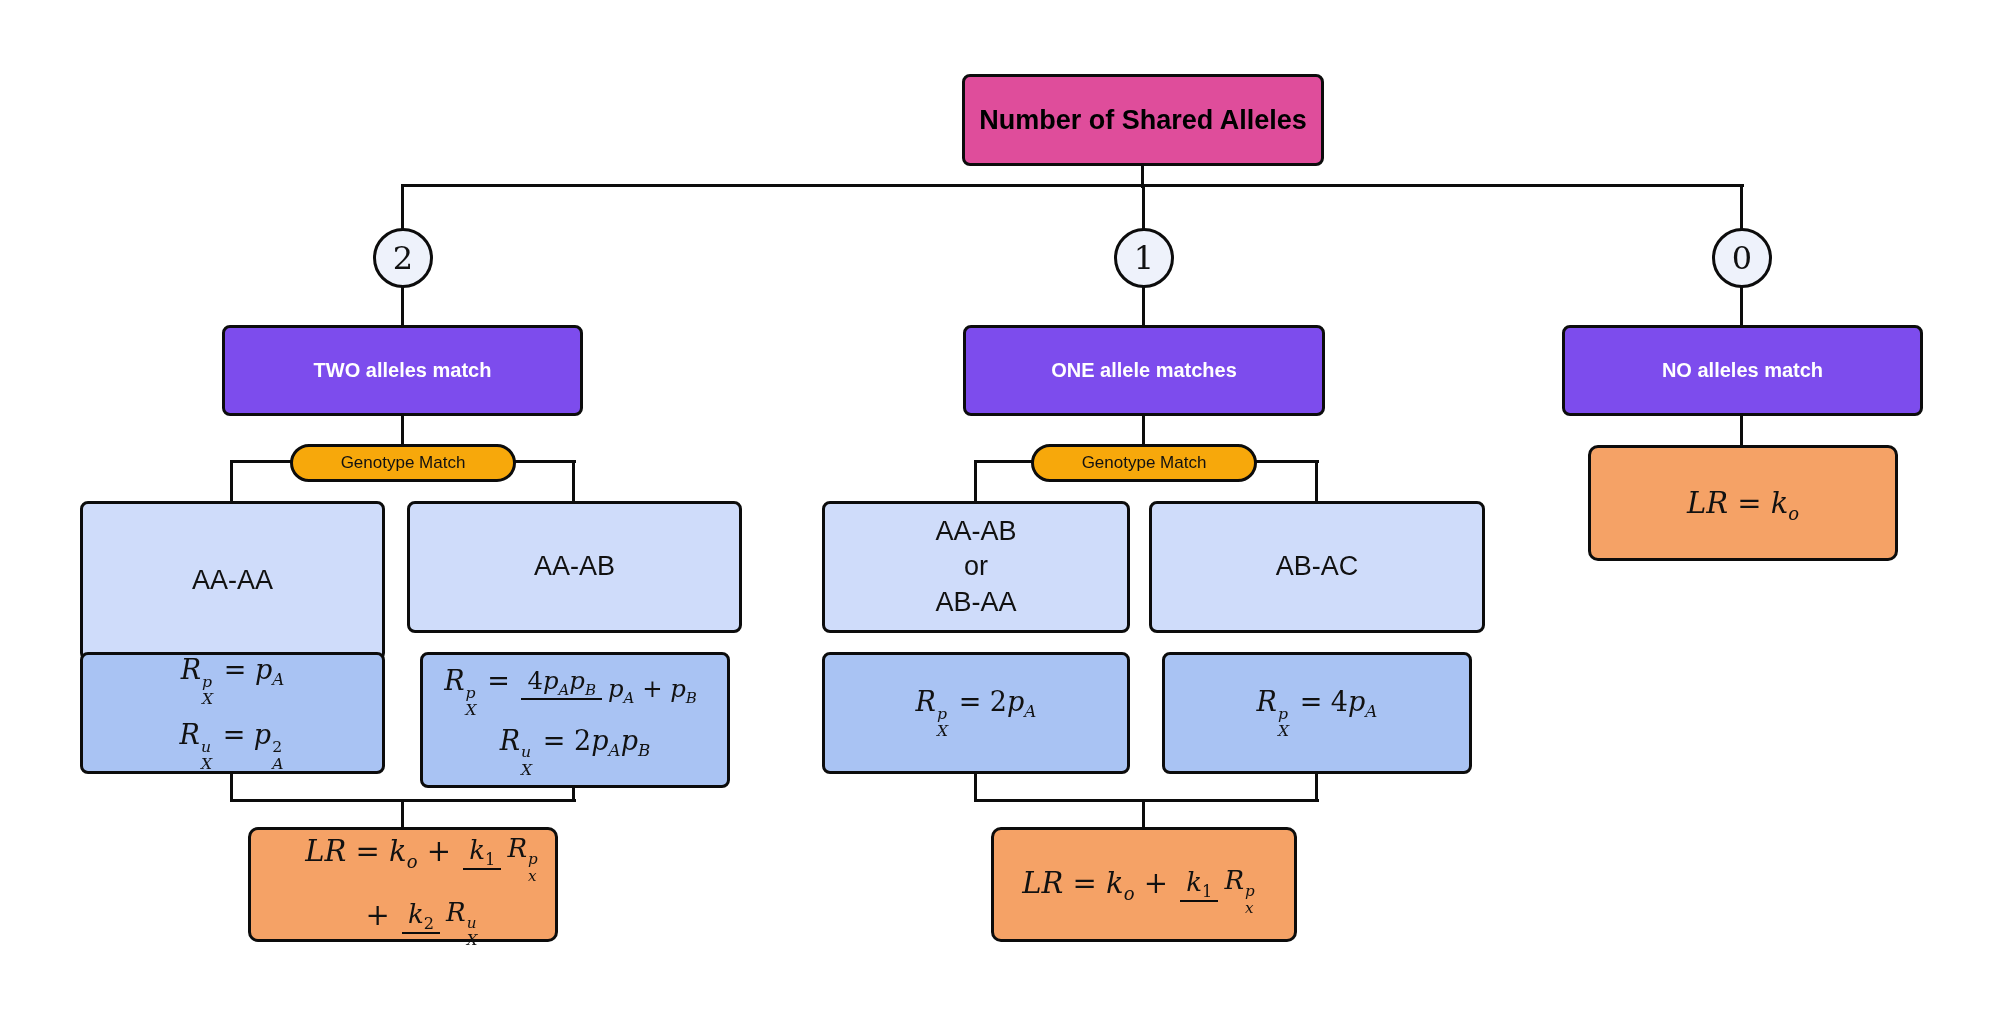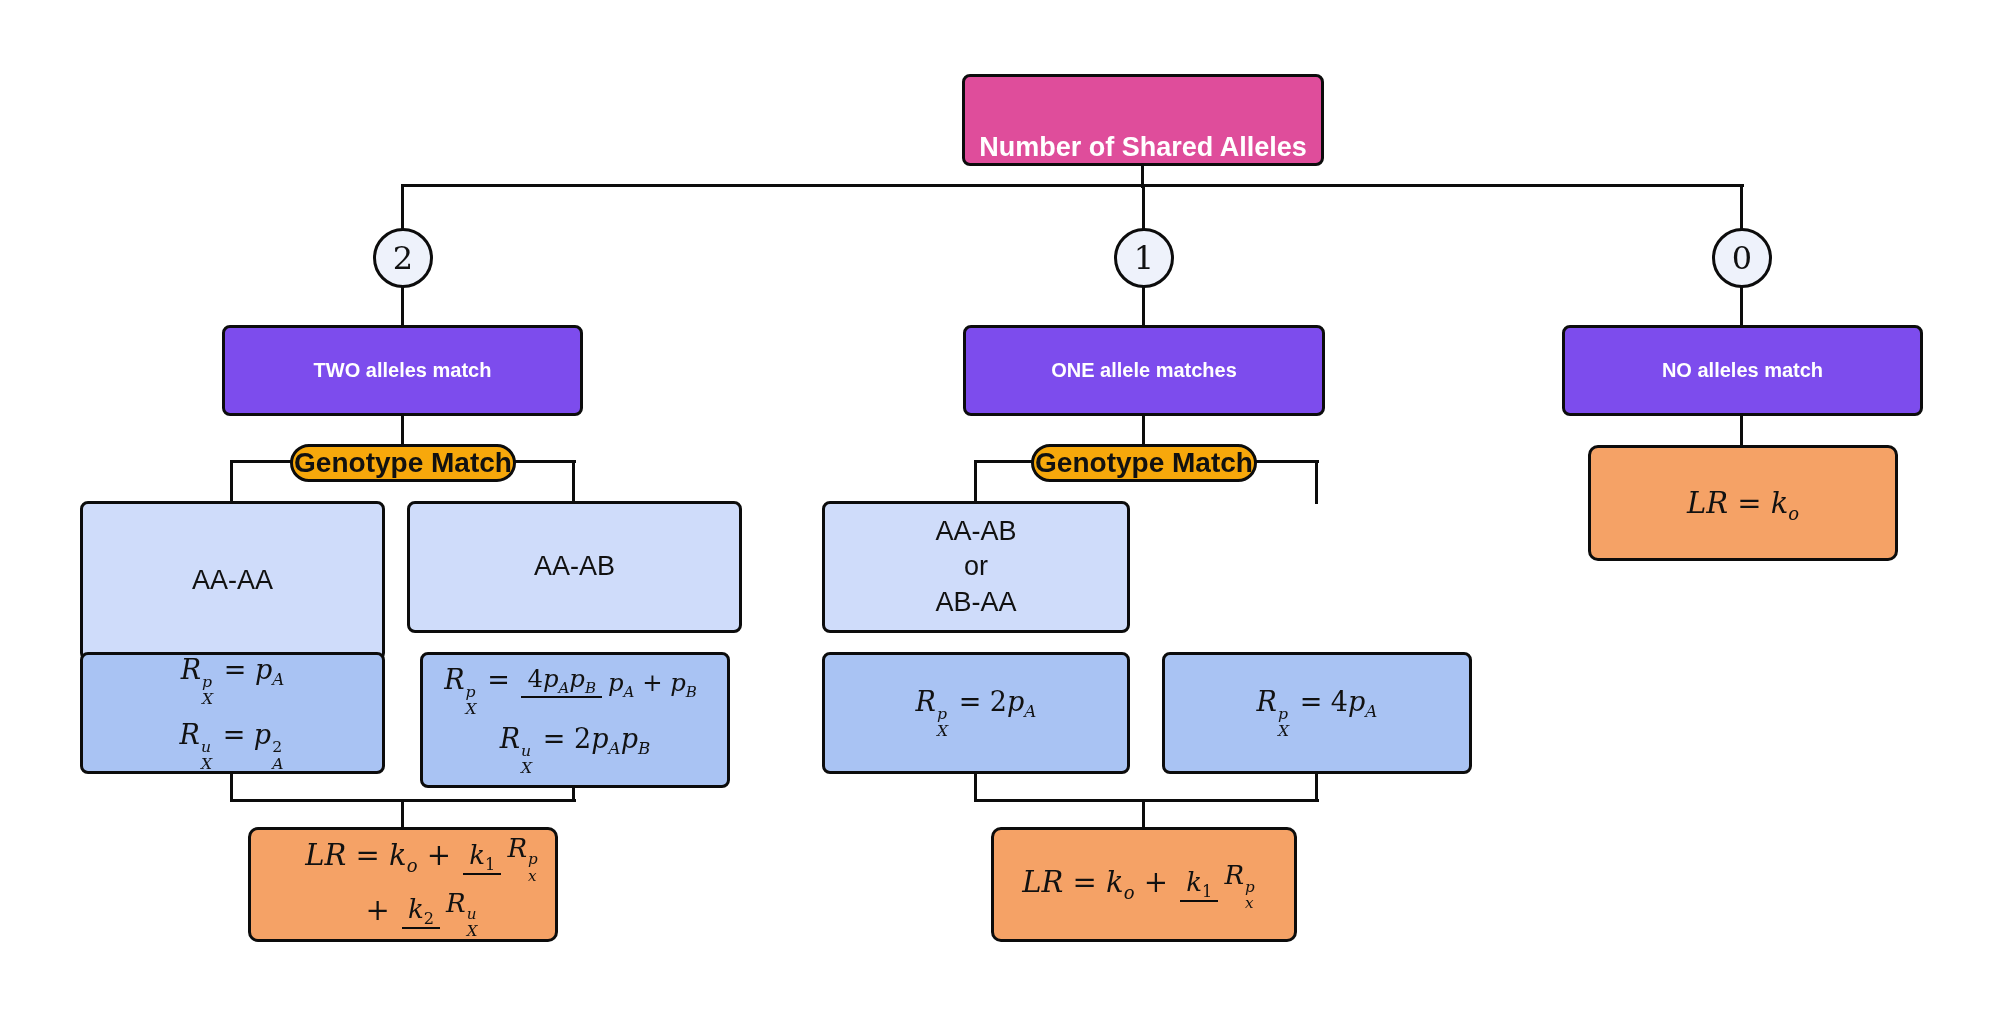--- a/index.html
+++ b/index.html
@@ -1,31 +1,31 @@
 <!DOCTYPE html>
 <html style="--root: #df4d9b; --match: #7d4ced; --pill: #f7a80b; --genotype: #cfdcfa; --formula: #a9c3f3; --result: #f5a266; --circle: #eef2fb; --line: #0c0c0c;"><head>
 <meta charset="utf-8">
 <style>
   html,body{margin:0;padding:0;background:#fff;}
   #canvas{position:relative;width:2000px;height:1019px;background:#fff;
           font-family:"Liberation Sans",sans-serif;color:#111;overflow:hidden;}
   .ln{position:absolute;background:var(--line,#0c0c0c);}
   .node{position:absolute;box-sizing:border-box;border:3px solid var(--line,#0c0c0c);
         display:flex;align-items:center;justify-content:center;text-align:center;}
-  .root-node{background:var(--root,#df4d9b);border-radius:8px;color:#ffffff;font-weight:700;font-size:27px;align-items:flex-end;}
+  .root-node{background:var(--root,#df4d9b);border-radius:8px;color:#000000;font-weight:700;font-size:27px;}
   .match-node{background:var(--match,#7d4ced);border-radius:8px;color:#fff;font-weight:700;font-size:20px;}
   .count-circle{background:var(--circle,#eef2fb);border-radius:50%;font-family:"DejaVu Serif",serif;font-size:32px;}
-  .pill{background:var(--pill,#f7a80b);border-radius:22px;font-size:28px;font-weight:bold;}
+  .pill{background:var(--pill,#f7a80b);border-radius:22px;font-size:17px;}
   .geno-node{background:var(--genotype,#cfdcfa);border-radius:8px;font-size:27px;white-space:pre-line;line-height:1.3;}
   .formula-node{background:var(--formula,#a9c3f3);border-radius:8px;font-family:"DejaVu Serif",serif;
                 font-size:27px;flex-direction:column;gap:12px;padding:6px 10px;}
   .lr-node{background:var(--result,#f5a266);border-radius:10px;font-family:"DejaVu Serif",serif;font-size:29px;}
   .frac{display:inline-flex;align-items:center;vertical-align:middle;font-size:0.9em;margin:0 3px;}
   .frac .num{padding:0 6px 3px;border-bottom:2.5px solid var(--line,#0c0c0c);}
-  .frac .den{padding:3px 6px 0;}
+  .frac .den{padding:3px 6px 0;margin-top:9px;}
   .ss{display:inline-flex;flex-direction:column;align-items:flex-start;font-size:0.58em;line-height:1.1;
       vertical-align:-0.5em;margin:0 2px 0 1px;}
   sub{font-size:0.62em;line-height:0;}
 </style>
 </head>
 <body>
 
 <div id="canvas">
 
   <div class="ln" style="left:1141px;top:163px;width:3px;height:25px;"></div>
@@ -89,20 +89,23 @@
     <span>AA-AA</span>
   </div>
   <div class="node geno-node" style="left:407px;top:501px;width:335px;height:132px;">
     <span>AA-AB</span>
   </div>
   <div class="node geno-node" style="left:822px;top:501px;width:308px;height:132px;">
     <span>AA-AB
 or
 AB-AA</span>
   </div>
+  <div class="node geno-node" style="left:1149px;top:501px;width:336px;height:132px;">
+    <span>AB-AC</span>
+  </div>
 
   <div class="node formula-node" style="left:80px;top:652px;width:305px;height:122px;">
     <div><i>R</i><span class="ss">
           <i>p</i>
           <i>X</i>
         </span> = <i>p</i><sub><i>A</i></sub></div>
     <div><i>R</i><span class="ss">
           <i>u</i>
           <i>X</i>
         </span> = <i>p</i><span class="ss">

